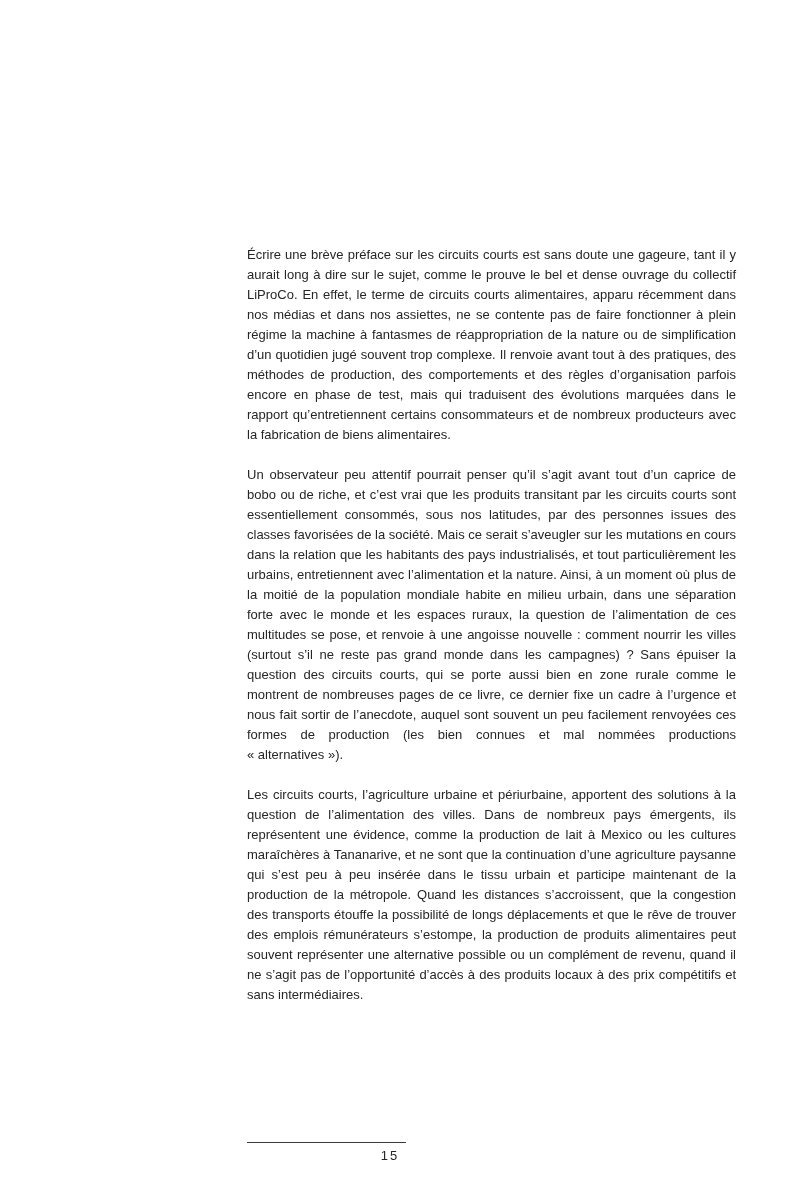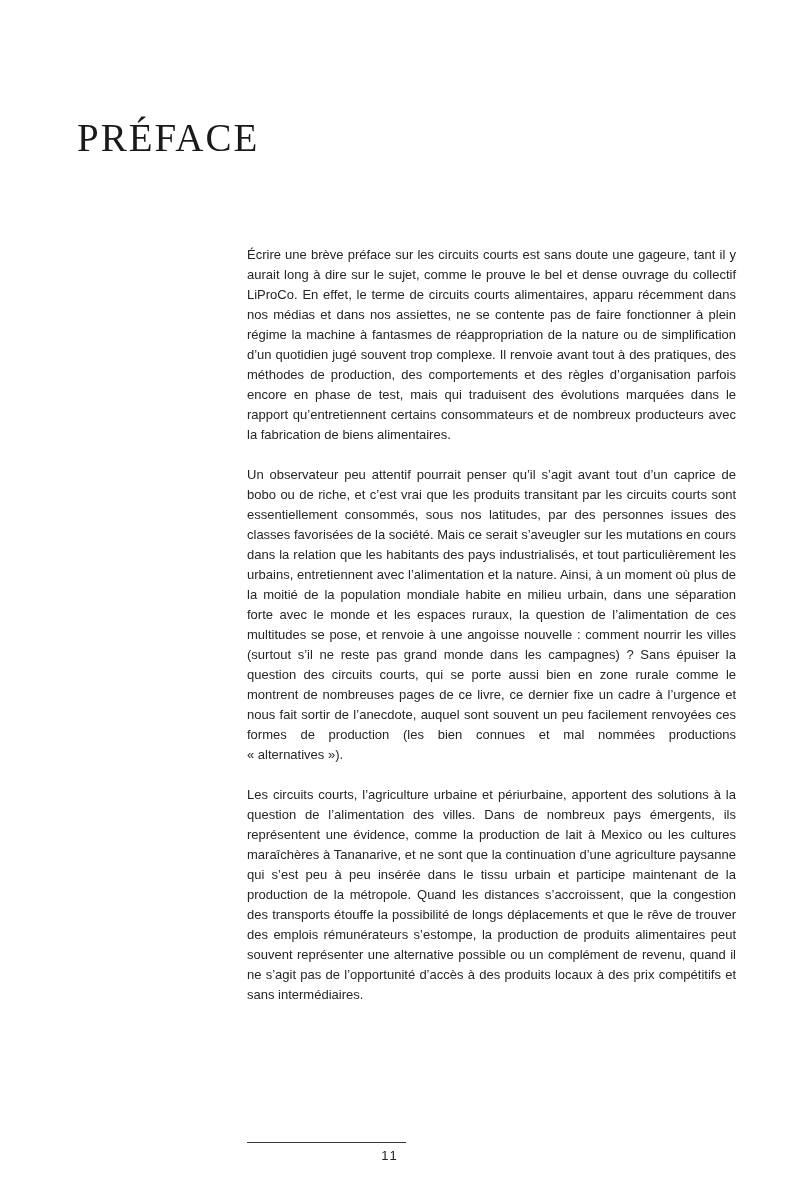--- a/index.html
+++ b/index.html
@@ -63,25 +63,24 @@
     font-size: 13px;
     letter-spacing: 2px;
     color: var(--text-color, #262626);
   }
 </style>
 </head>
 <body>
 
 <div class="page">
 
-  <h1 class="chapter-title">PRÉFACE</h1>
 
   <main class="body-text">
     <p>Écrire une brève préface sur les circuits courts est sans doute une gageure, tant il y aurait long à dire sur le sujet, comme le prouve le bel et dense ouvrage du collectif LiProCo. En effet, le terme de circuits courts alimentaires, apparu récemment dans nos médias et dans nos assiettes, ne se contente pas de faire fonctionner à plein régime la machine à fantasmes de réappropriation de la nature ou de simplification d’un quotidien jugé souvent trop complexe. Il renvoie avant tout à des pratiques, des méthodes de production, des comportements et des règles d’organisation parfois encore en phase de test, mais qui traduisent des évolutions marquées dans le rapport qu’entretiennent certains consommateurs et de nombreux producteurs avec la fabrication de biens alimentaires.</p>
     <p>Un observateur peu attentif pourrait penser qu’il s’agit avant tout d’un caprice de bobo ou de riche, et c’est vrai que les produits transitant par les circuits courts sont essentiellement consommés, sous nos latitudes, par des personnes issues des classes favorisées de la société. Mais ce serait s’aveugler sur les mutations en cours dans la relation que les habitants des pays industrialisés, et tout particulièrement les urbains, entretiennent avec l’alimentation et la nature. Ainsi, à un moment où plus de la moitié de la population mondiale habite en milieu urbain, dans une séparation forte avec le monde et les espaces ruraux, la question de l’alimentation de ces multitudes se pose, et renvoie à une angoisse nouvelle&nbsp;: comment nourrir les villes (surtout s’il ne reste pas grand monde dans les campagnes)&nbsp;? Sans épuiser la question des circuits courts, qui se porte aussi bien en zone rurale comme le montrent de nombreuses pages de ce livre, ce dernier fixe un cadre à l’urgence et nous fait sortir de l’anecdote, auquel sont souvent un peu facilement renvoyées ces formes de production (les bien connues et mal nommées productions «&nbsp;alternatives&nbsp;»).</p>
     <p>Les circuits courts, l’agriculture urbaine et périurbaine, apportent des solutions à la question de l’alimentation des villes. Dans de nombreux pays émergents, ils représentent une évidence, comme la production de lait à Mexico ou les cultures maraîchères à Tananarive, et ne sont que la continuation d’une agriculture paysanne qui s’est peu à peu insérée dans le tissu urbain et participe maintenant de la production de la métropole. Quand les distances s’accroissent, que la congestion des transports étouffe la possibilité de longs déplacements et que le rêve de trouver des emplois rémunérateurs s’estompe, la production de produits alimentaires peut souvent représenter une alternative possible ou un complément de revenu, quand il ne s’agit pas de l’opportunité d’accès à des produits locaux à des prix compétitifs et sans intermédiaires.</p>
   </main>
 
   <div class="footer-rule"></div>
 
-  <div class="page-number">11</div>
+  <div class="page-number">15</div>
 
 </div>
 
 </body></html>

